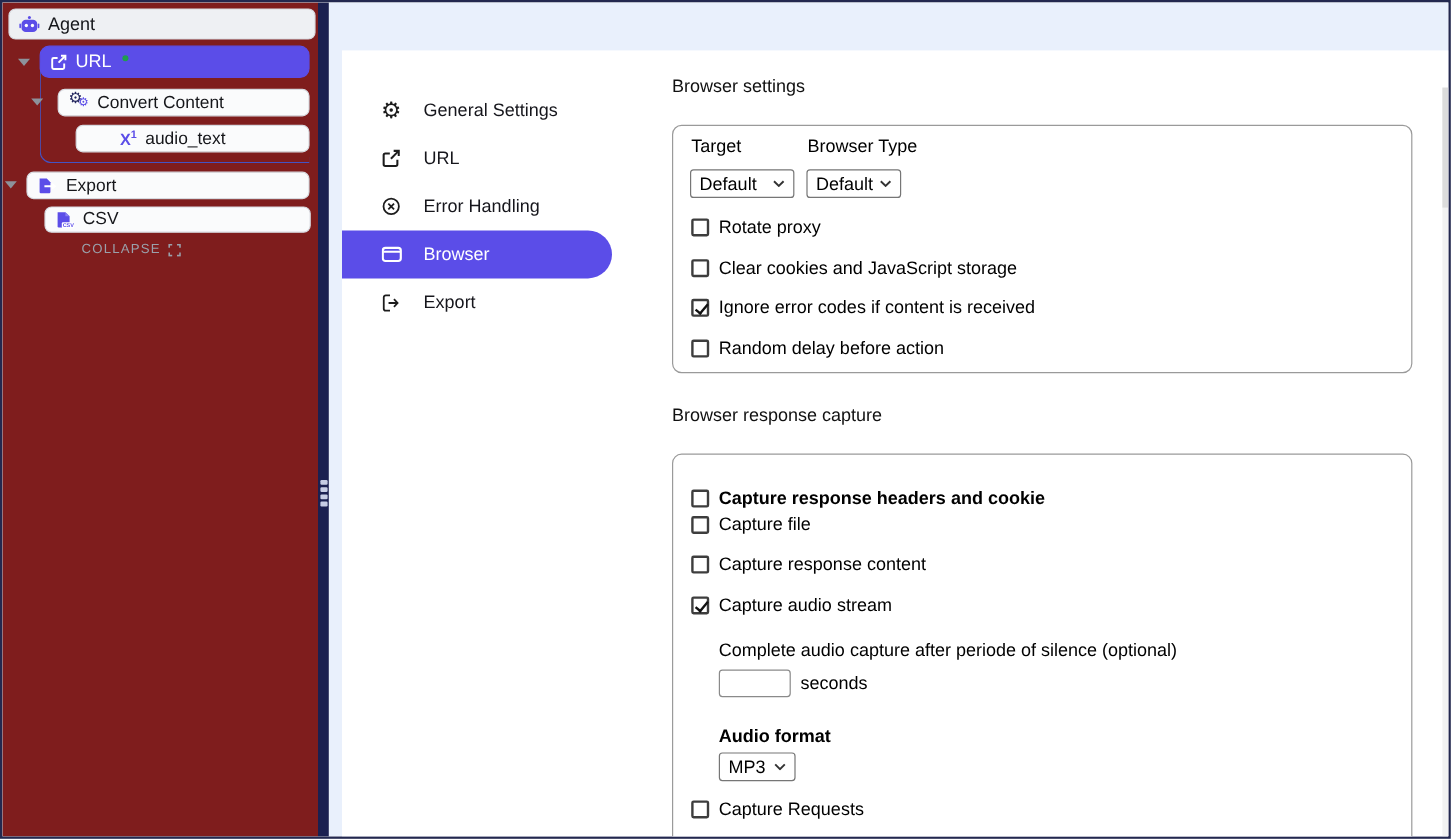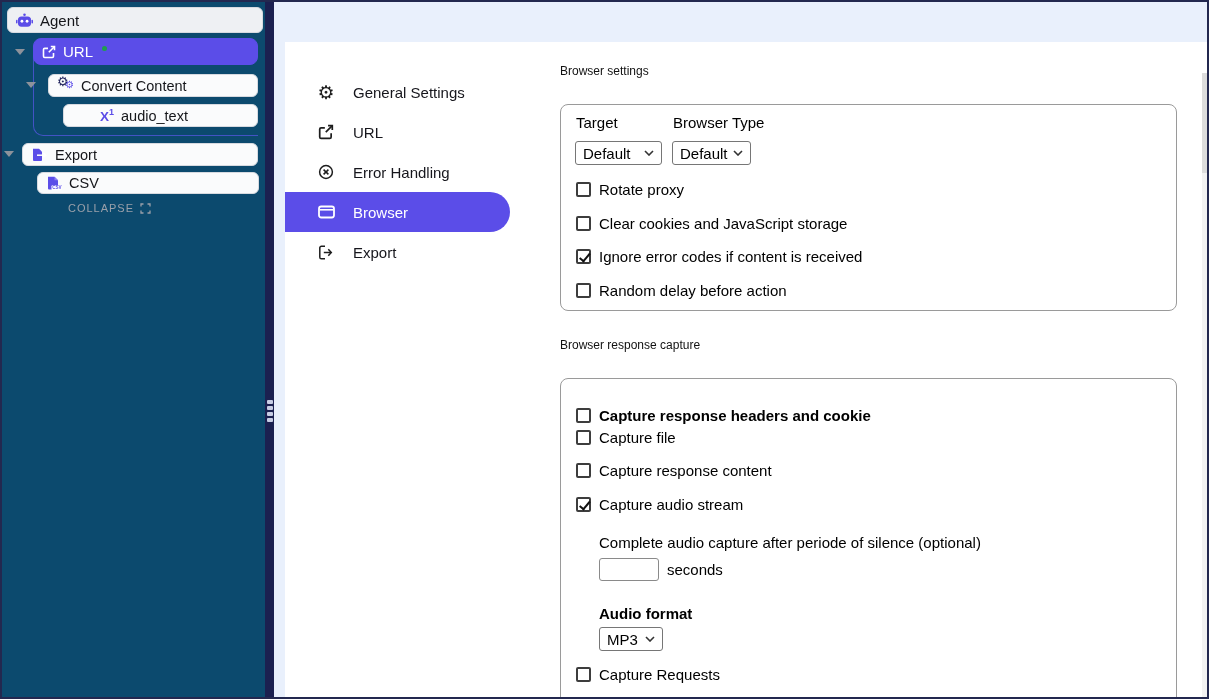--- a/index.html
+++ b/index.html
@@ -2,21 +2,21 @@
 <html><head>
 <meta charset="utf-8">
 <style>
   * { box-sizing: border-box; margin: 0; padding: 0; }
   html,body { width:1209px; height:699px; }
   body { font-family: "Liberation Sans", sans-serif; background:#fff; }
 
   .window { position:relative; width:1209px; height:699px; border:2px solid #23284f; overflow:hidden; background:#fff; }
 
   
-  .sidebar { position:absolute; left:0; top:0; width:263px; height:695px; background:#0c4a6e;text-align:right; }
+  .sidebar { position:absolute; left:0; top:0; width:263px; height:695px; background:#7f1d1d;text-align:right; }
   .tree-row { position:absolute; display:flex; align-items:center; gap:7px; padding:0 8px;
               background:#fafbfc; border:1px solid #d7dae0; border-radius:6px;
               font-size:14.5px; color:#15161a; z-index:2; cursor:pointer; }
   .row-agent { left:5px; top:5px; width:256px; height:26px; background:#eef0f3; font-size:15px; }
   .row-url { left:31px; top:36px; width:225px; height:27px; background:#5b4de8; border-color:#5b4de8;
              border-radius:8px; color:#fff; font-size:15px; }
   .row-convert { left:46px; top:72px; width:210px; height:23px; }
   .row-audio { left:61px; top:102px; width:195px; height:23px;padding-left:36px; }
   .row-export { left:20px; top:141px; width:236px; height:23px; }
   .row-csv { left:35px; top:170px; width:222px; height:22px; }
@@ -51,21 +51,21 @@
   .nav { position:absolute; left:0; top:30px; width:240px; }
   .nav-item { height:40px; display:flex; align-items:center; padding-left:30px; gap:16px;
               font-size:15px; color:#16161c; cursor:pointer; }
   .nav-item .nicon { width:22px; display:flex; justify-content:center; align-items:center; color:#1d1d1d; }
   .nav-item.selected { width:225px; background:#5b4de8; color:#fff; border-radius:0 20px 20px 0; }
   .nav-item.selected .nicon { color:#fff; }
   .gear-glyph { font-size:19px; line-height:1; }
 
   
   .content { position:absolute; left:275px; top:0; width:630px; }
-  .sec-title { position:absolute; font-size:12px; color:#111; }
+  .sec-title { position:absolute; font-size:15px; color:#111; }
   .title-1 { top:22px; }
   .title-2 { top:296px; }
   .box { position:absolute; left:0; width:617px; border:1px solid #9a9a9a; border-radius:8px; background:#fff; }
   .box-1 { top:62px; height:207px; }
   .box-2 { top:336px; height:345px; }
   .field-label { position:absolute; font-size:15px; color:#000; }
   .select { position:absolute; height:24px; border:1px solid #767676; border-radius:3px; background:#fff;
             display:flex; align-items:center; justify-content:space-between; padding:0 7px;
             font-size:15px; color:#000; cursor:pointer; }
   .check-row { position:absolute; display:flex; align-items:center; gap:8px; font-size:15px; color:#000; cursor:pointer; }

